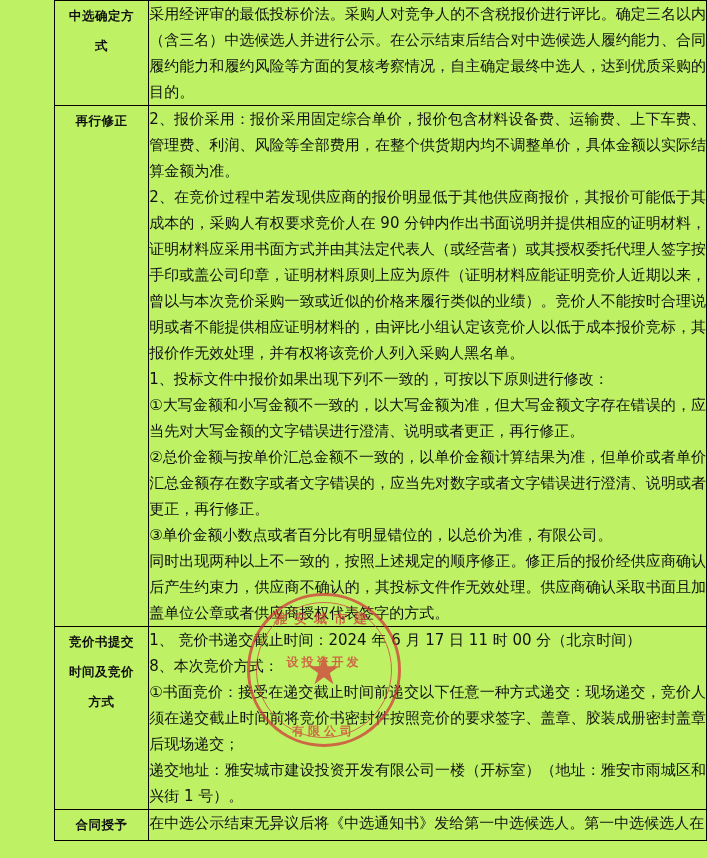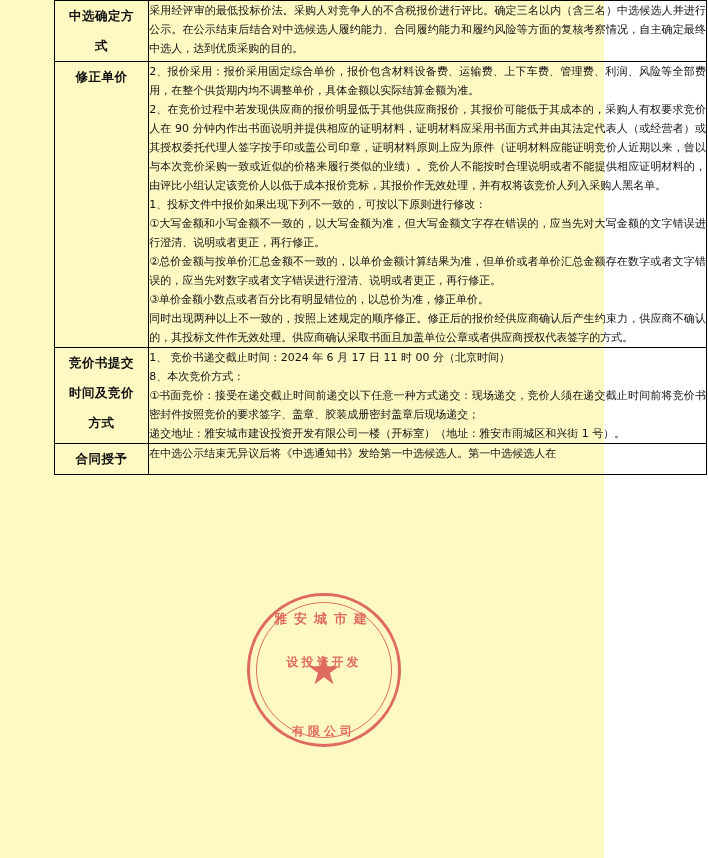--- a/index.html
+++ b/index.html
@@ -9,23 +9,23 @@
   }
   body {
     width: 708px;
     height: 858px;
     font-family: "DejaVu Sans", sans-serif;
     color: #111111;
     overflow: hidden;
   }
   .page {
     position: relative;
-    width: 604px;
+    width: 708px;
     height: 858px;
-    background: #fef9c3;
+    background: #bef264;
   }
   table.doc {
     position: absolute;
     left: 54px;
     top: 0px;
     width: 653px;
     border-collapse: collapse;
     table-layout: fixed;
   }
   table.doc td {
@@ -42,22 +42,22 @@
     letter-spacing: 0.5px;
     font-weight: bold;
     padding: 4px 2px;
   }
   td.label .lbl-line {
     display: block;
     white-space: nowrap;
   }
   td.body {
     padding: 6px 8px 8px 8px;
-    font-size: 11px;
-    line-height: 19px;
+    font-size: 15px;
+    line-height: 26px;
     text-align: justify;
   }
   td.body p {
     margin: 0;
     text-indent: 0;
   }
   .small-line {
     line-height: 26px;
     margin-left: 41px;
   }
@@ -145,29 +145,29 @@
           <span class="lbl-line">中选确定方</span>
           <span class="lbl-line">式</span>
         </td>
         <td class="body">
           <p>采用经评审的最低投标价法。采购人对竞争人的不含税报价进行评比。确定三名以内（含三名）中选候选人并进行公示。在公示结束后结合对中选候选人履约能力、合同履约能力和履约风险等方面的复核考察情况，自主确定最终中选人，达到优质采购的目的。</p>
         </td>
       </tr>
 
       <tr>
         <td class="label">
-          <span class="lbl-line">修正单价</span>
+          <span class="lbl-line">再行修正</span>
         </td>
         <td class="body">
           <p>2、报价采用：报价采用固定综合单价，报价包含材料设备费、运输费、上下车费、管理费、利润、风险等全部费用，在整个供货期内均不调整单价，具体金额以实际结算金额为准。</p>
           <p>2、在竞价过程中若发现供应商的报价明显低于其他供应商报价，其报价可能低于其成本的，采购人有权要求竞价人在 90 分钟内作出书面说明并提供相应的证明材料，证明材料应采用书面方式并由其法定代表人（或经营者）或其授权委托代理人签字按手印或盖公司印章，证明材料原则上应为原件（证明材料应能证明竞价人近期以来，曾以与本次竞价采购一致或近似的价格来履行类似的业绩）。竞价人不能按时合理说明或者不能提供相应证明材料的，由评比小组认定该竞价人以低于成本报价竞标，其报价作无效处理，并有权将该竞价人列入采购人黑名单。</p>
           <p>1、投标文件中报价如果出现下列不一致的，可按以下原则进行修改：</p>
           <p>①大写金额和小写金额不一致的，以大写金额为准，但大写金额文字存在错误的，应当先对大写金额的文字错误进行澄清、说明或者更正，再行修正。</p>
           <p>②总价金额与按单价汇总金额不一致的，以单价金额计算结果为准，但单价或者单价汇总金额存在数字或者文字错误的，应当先对数字或者文字错误进行澄清、说明或者更正，再行修正。</p>
-          <p>③单价金额小数点或者百分比有明显错位的，以总价为准，修正单价。</p>
+          <p>③单价金额小数点或者百分比有明显错位的，以总价为准，有限公司。</p>
           <p>同时出现两种以上不一致的，按照上述规定的顺序修正。修正后的报价经供应商确认后产生约束力，供应商不确认的，其投标文件作无效处理。供应商确认采取书面且加盖单位公章或者供应商授权代表签字的方式。</p>
         </td>
       </tr>
 
       <tr>
         <td class="label">
           <span class="lbl-line">竞价书提交</span>
           <span class="lbl-line">时间及竞价</span>
           <span class="lbl-line">方式</span>
         </td>

